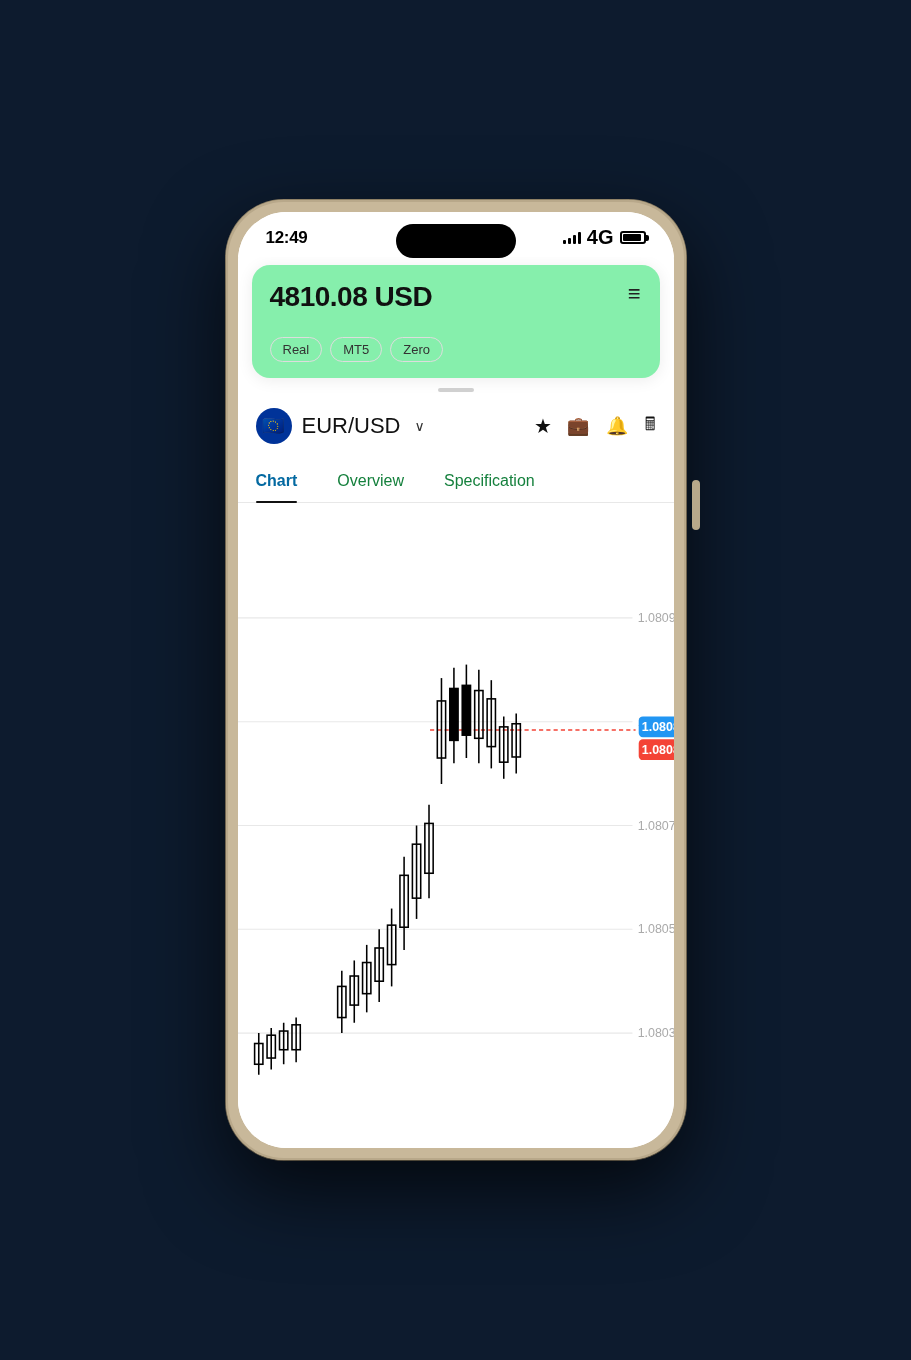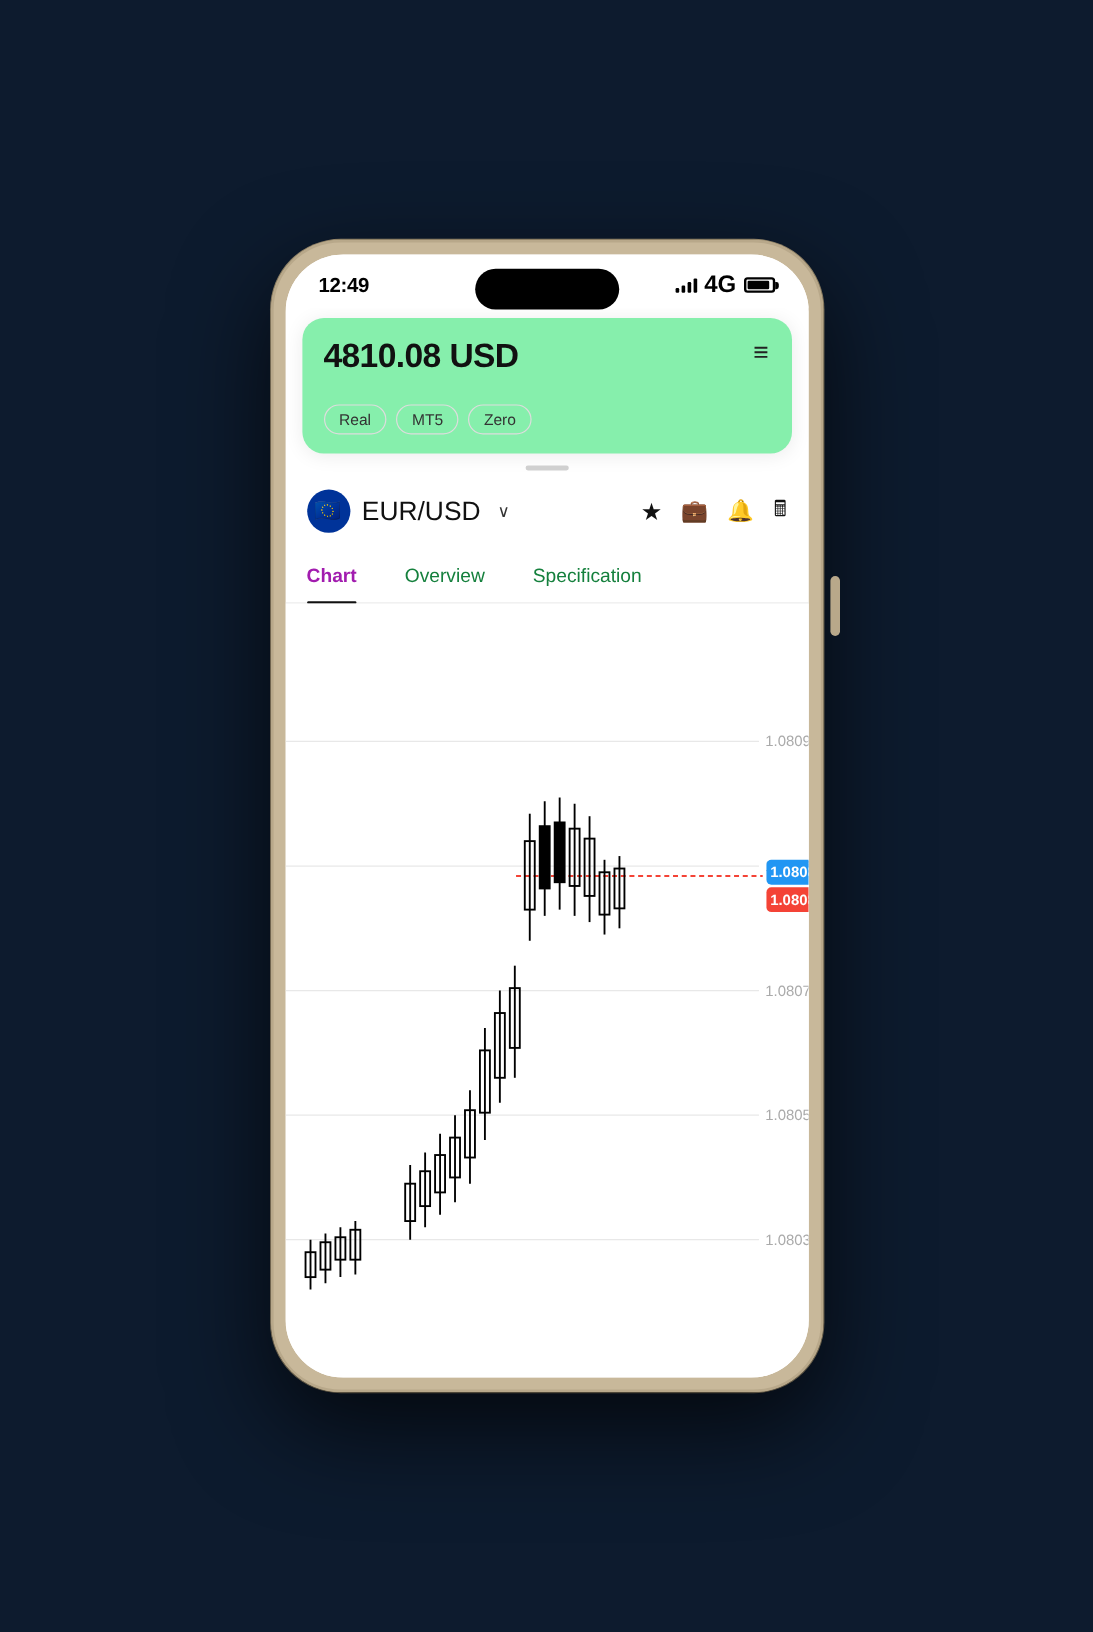--- a/index.html
+++ b/index.html
@@ -250,21 +250,21 @@
     .tab {
       padding: 12px 0;
       margin-right: 40px;
       font-size: 16px;
       color: #15803d;
       position: relative;
       cursor: pointer;
     }
 
     .tab.active {
-      color: #a21caf;
+      color: #0369a1;
       font-weight: 600;
     }
 
     .tab.active::after {
       content: '';
       position: absolute;
       bottom: -1px;
       left: 0;
       right: 0;
       height: 2.5px;

